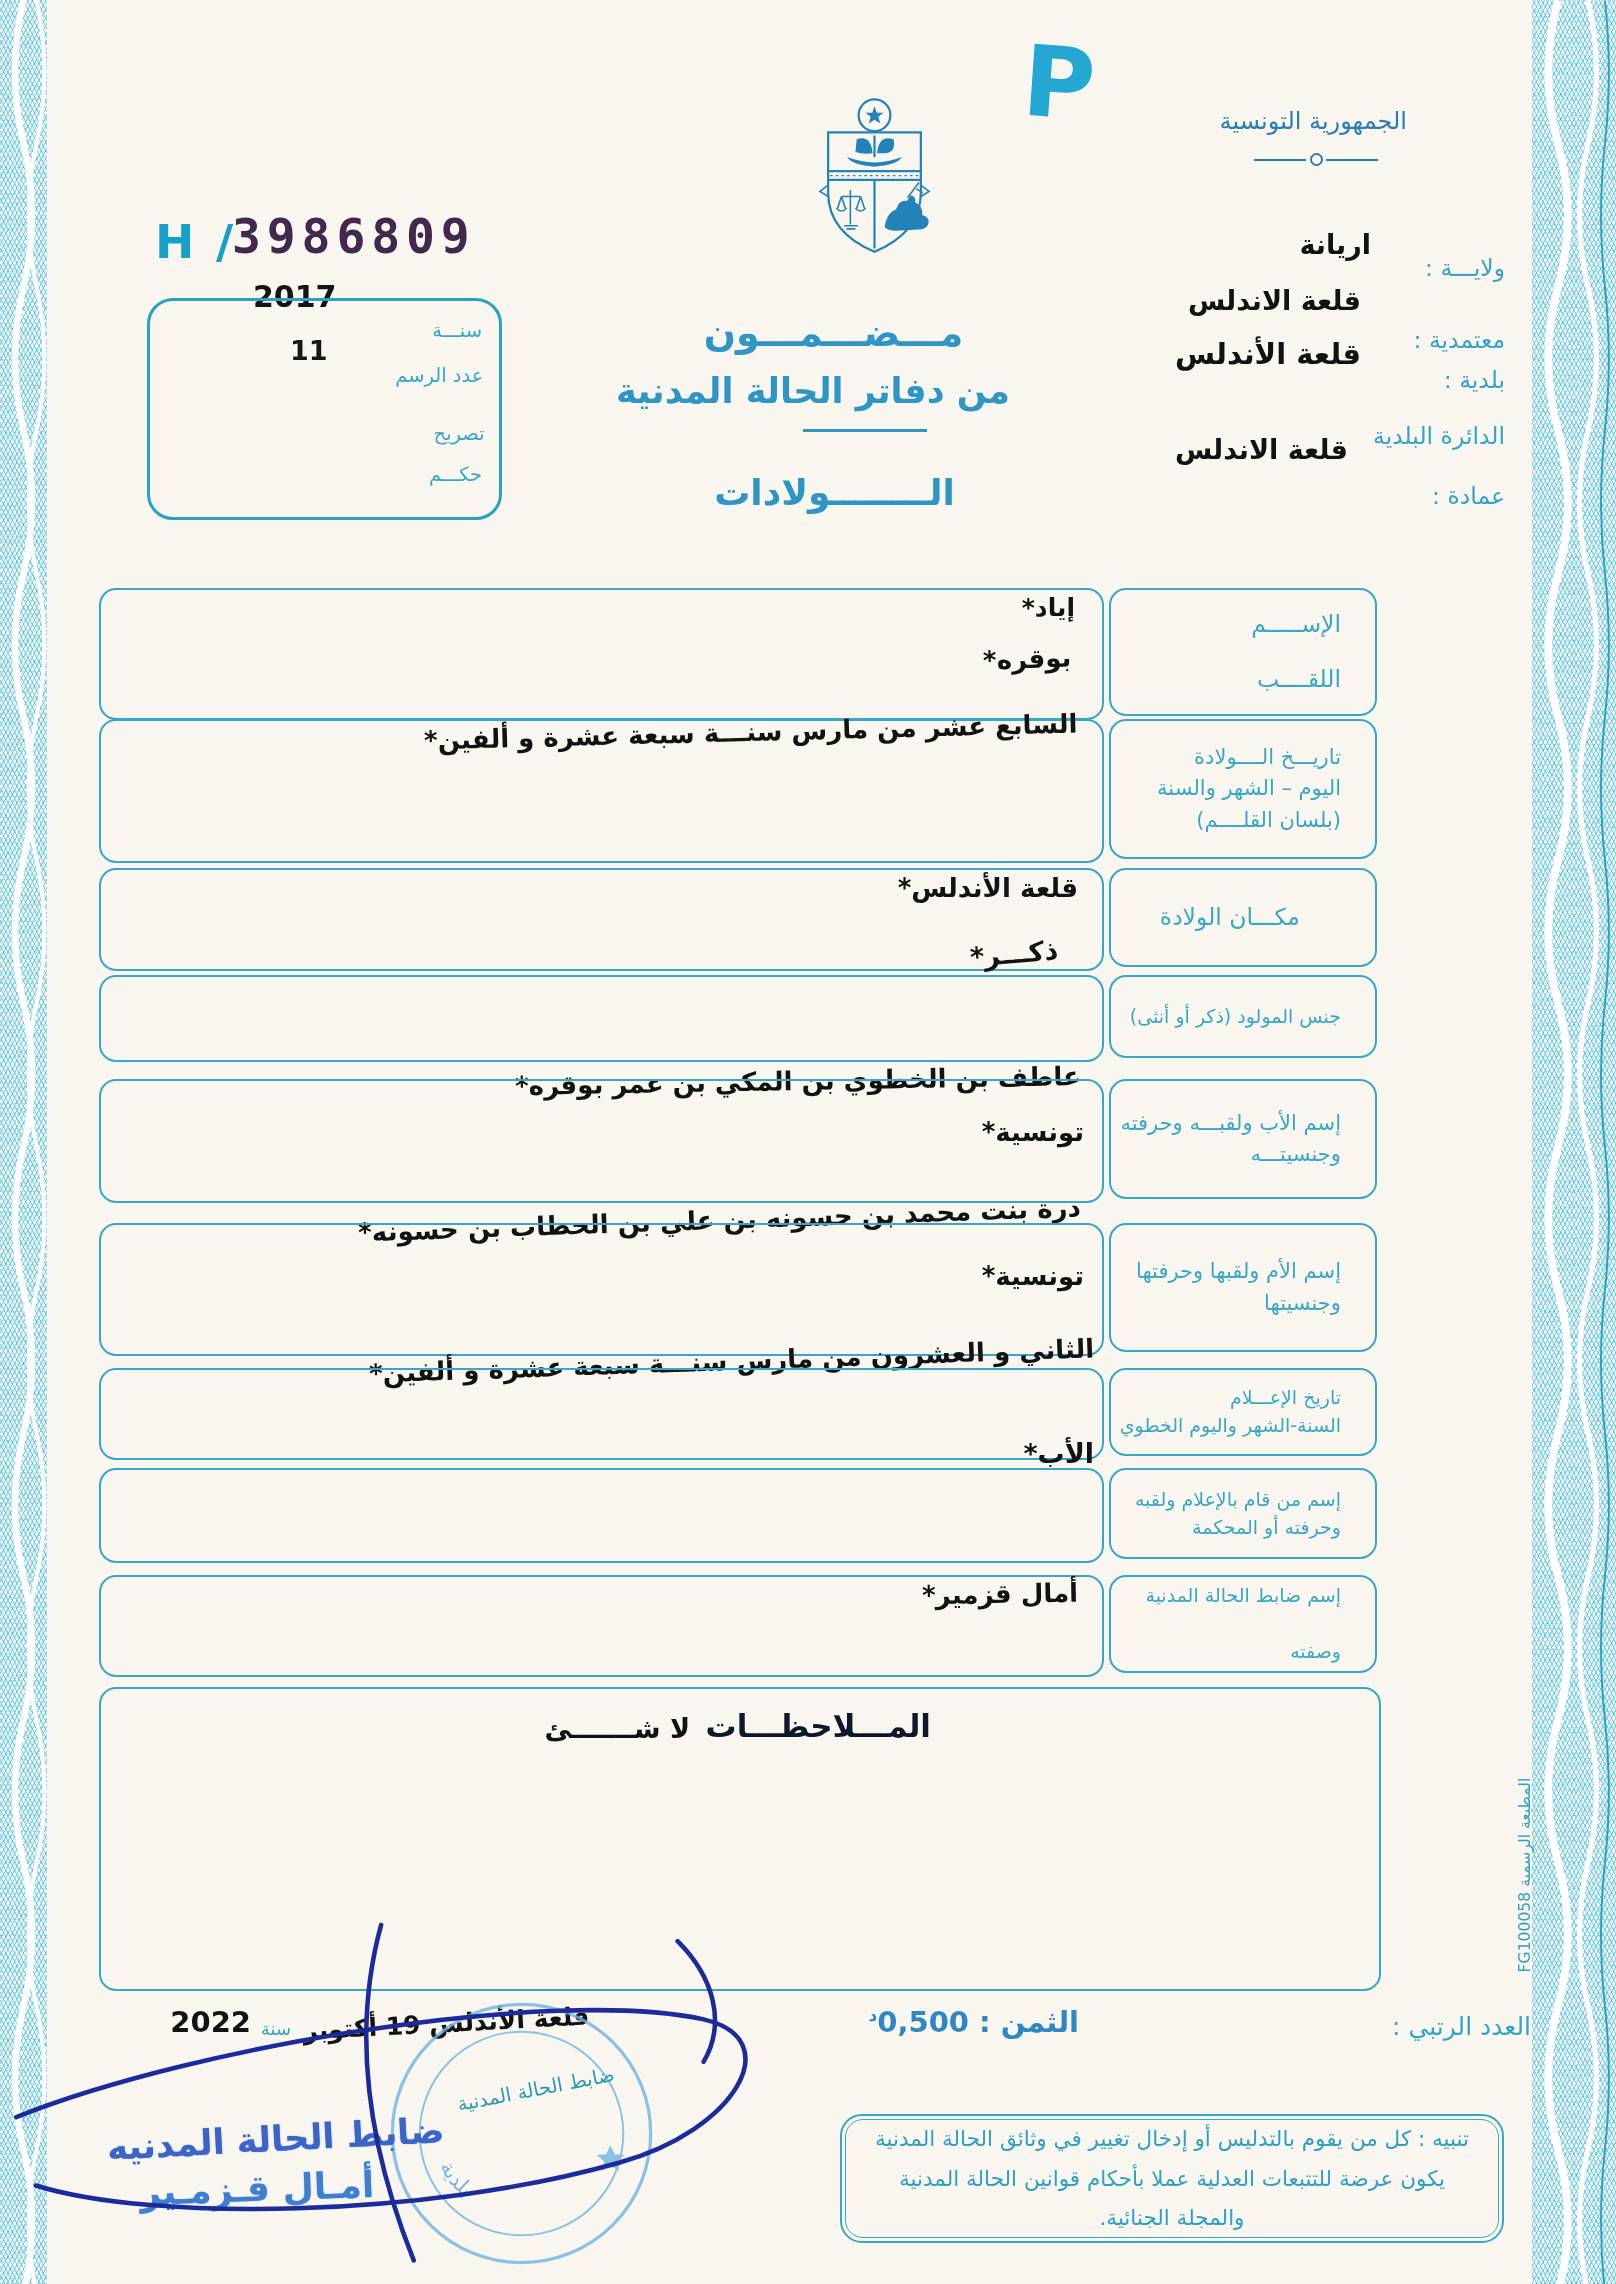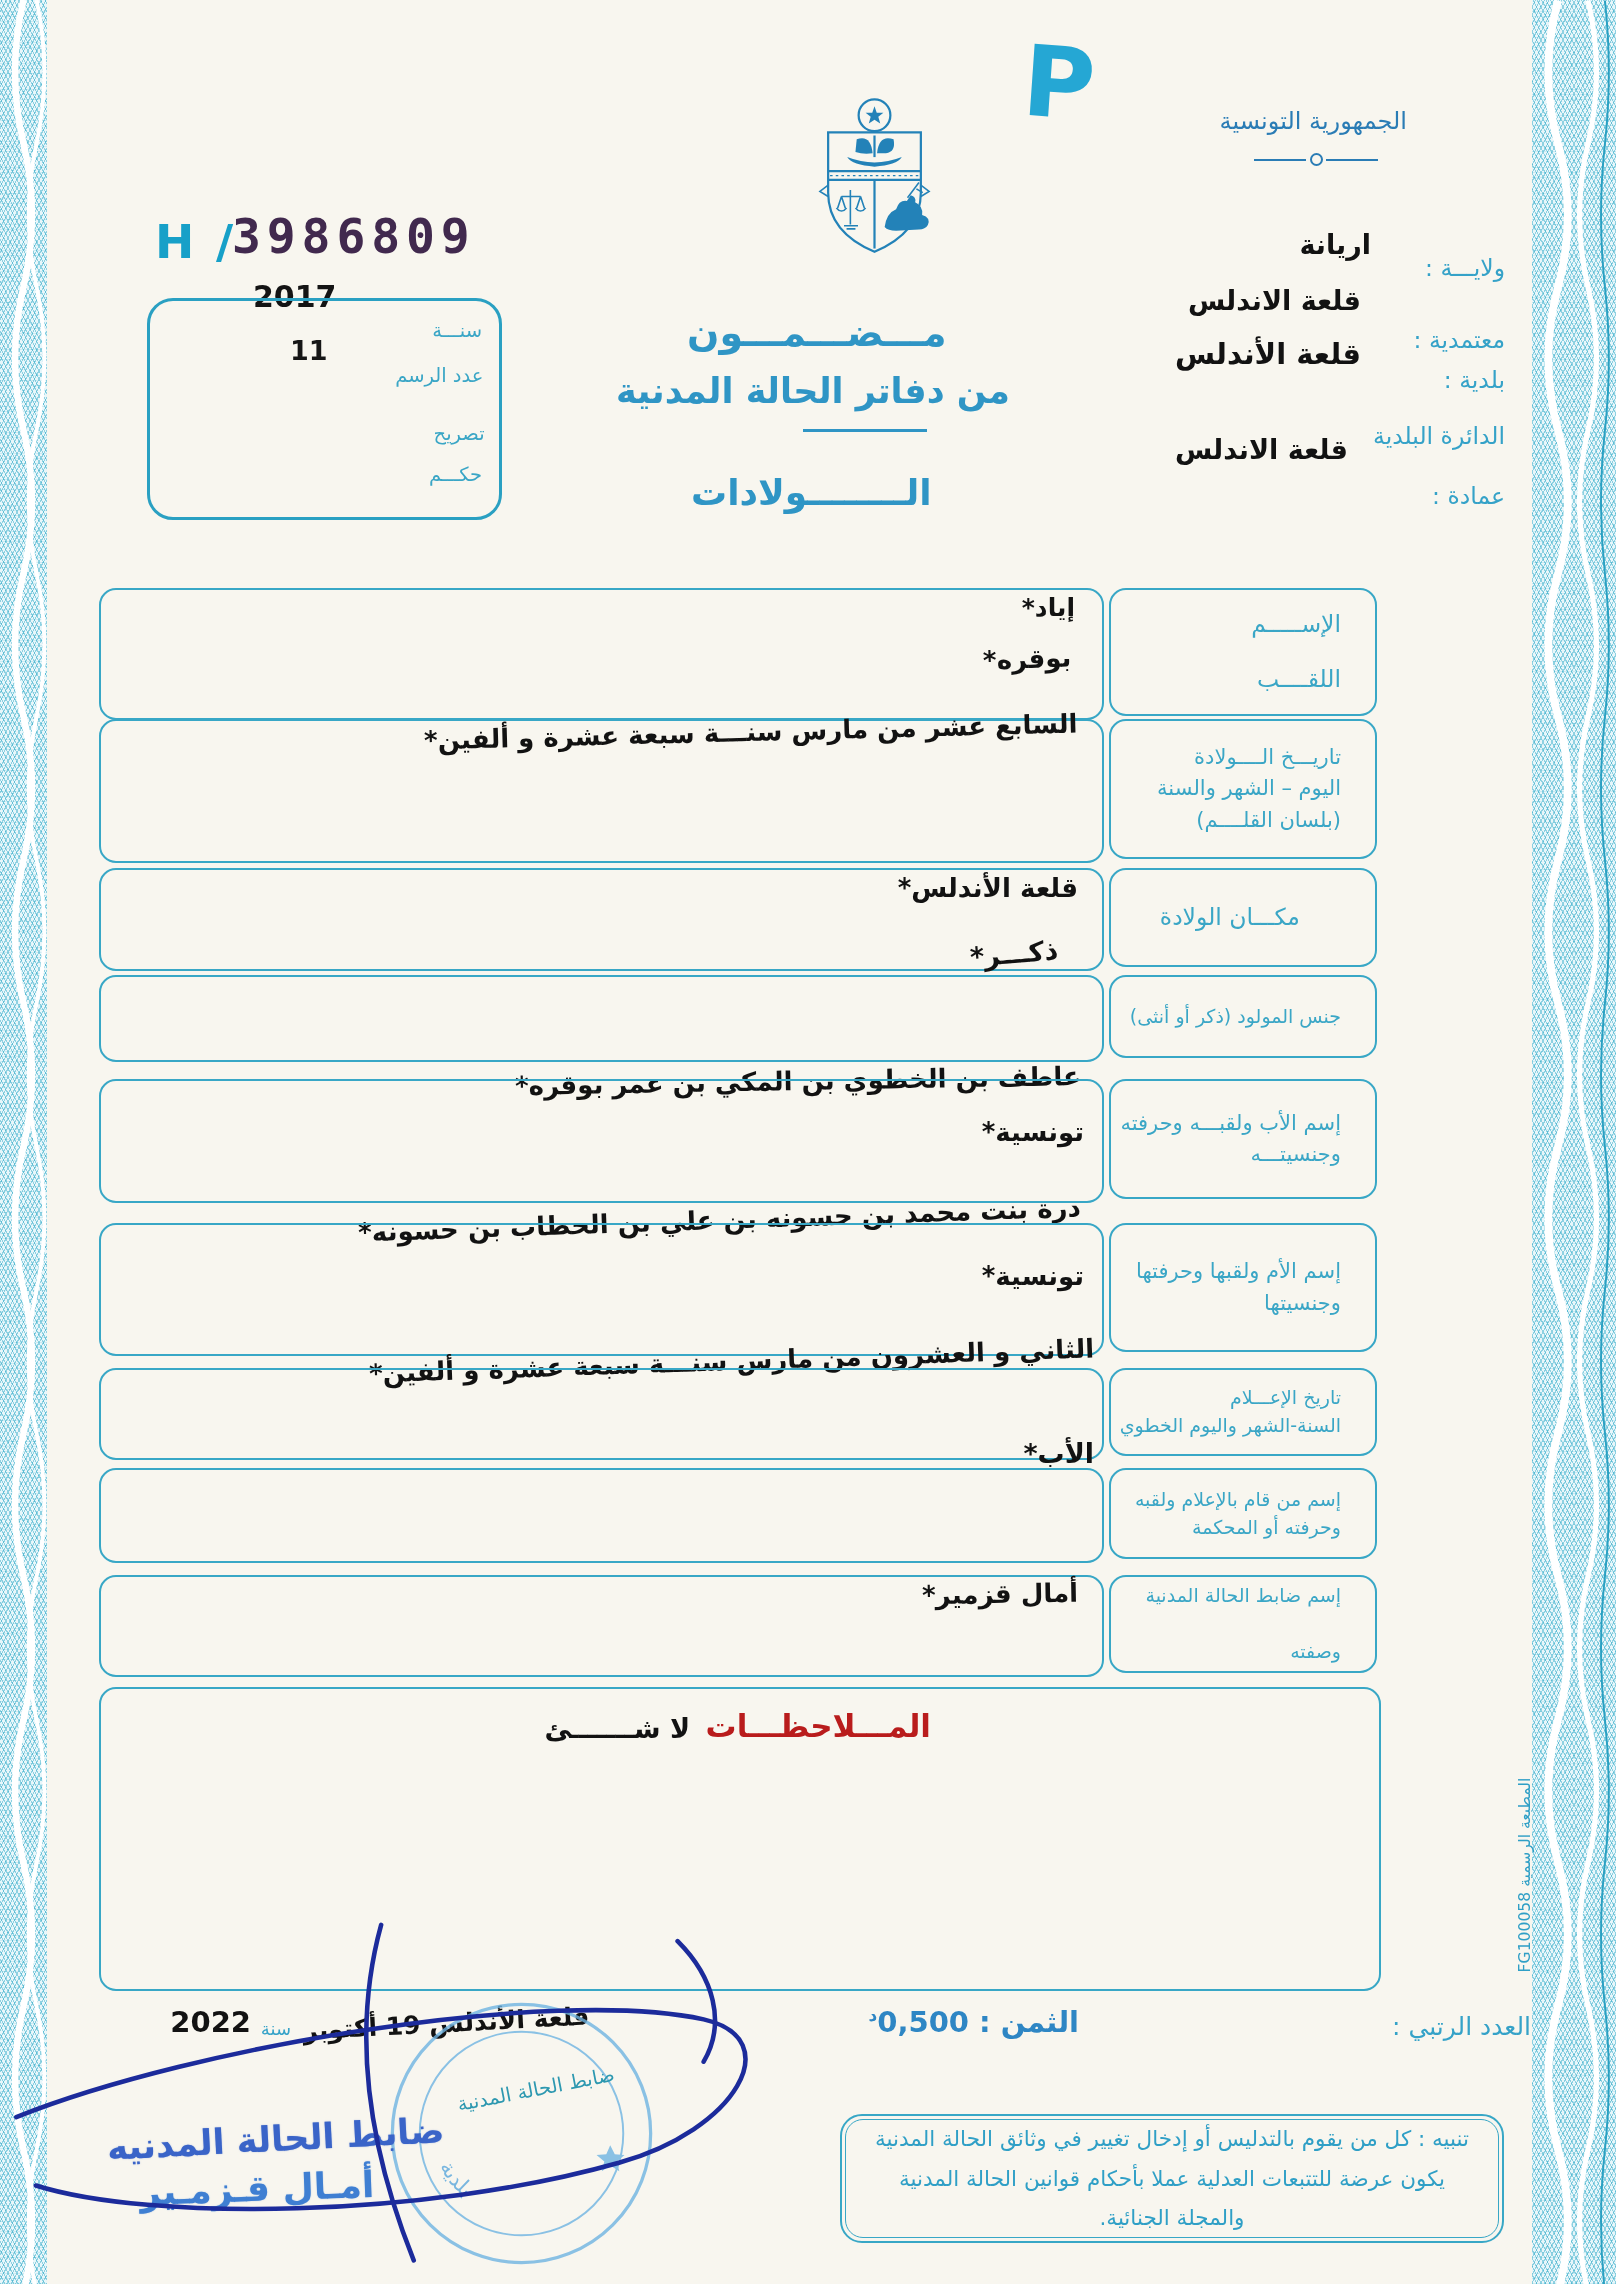--- a/index.html
+++ b/index.html
@@ -28,32 +28,32 @@
   .hvalue{font-weight:700;color:#121212;font-size:27px;}
   .republic{font-size:24px;color:#2a7cb5;}
   .divider{display:flex;align-items:center;gap:3.9px;width:124px;}
   .divider .line{flex:1;height:2px;background:#2a7cb5;}
   .divider .circ{width:9px;height:9px;border:2px solid #2a7cb5;border-radius:50%;}
   
   .ticket{position:absolute;left:147px;top:298px;width:349px;height:216px;
     border:3.3px solid #2aa0c2;border-radius:26px;}
   .ticket .tlabel{position:absolute;font-size:19.5px;color:#3aa6c6;white-space:nowrap;}
   
-  .title{color:#2f95c5;font-weight:600;text-align:left;}
+  .title{color:#2f95c5;font-weight:600;text-align:center;}
   
   .fbox{position:absolute;border:2.6px solid #38a7c6;border-radius:17px;background:transparent;}
   .lbox{position:absolute;border:2.6px solid #38a7c6;border-radius:17px;
     display:flex;flex-direction:column;justify-content:center;
     padding:6.5px 34px 6.5px 7.8px;color:#3aa6c6;font-size:21px;line-height:1.5;
     text-align:right;box-sizing:border-box;}
   .lbox.spread{justify-content:space-around;}
   .lbox.small{font-size:19px;line-height:1.45;}
   .val{position:absolute;font-weight:700;color:#121212;white-space:nowrap;font-size:26px;}
   
-  .remarks-label{font-size:31px;color:#b91c1c;font-weight:600;}
+  .remarks-label{font-size:31px;color:#0f172a;font-weight:600;}
   
   .flabel-blue{color:#2e86c4;}
   .warning{
     position:absolute;left:840px;top:2114px;width:664px;height:129px;
     border:2px solid #38a7c6;border-radius:22px;box-sizing:border-box;
   }
   .warning .inner{
     position:absolute;inset:3.3px;border:1.3px solid #38a7c6;border-radius:18px;
     display:flex;align-items:center;justify-content:center;
     padding:5.2px 22px;box-sizing:border-box;

